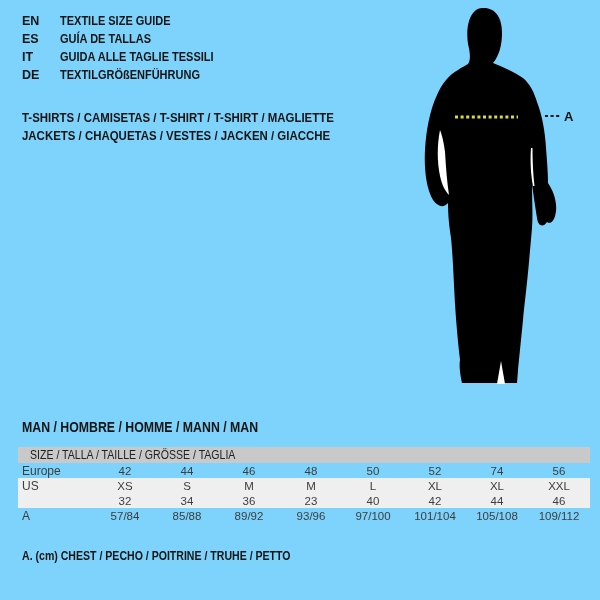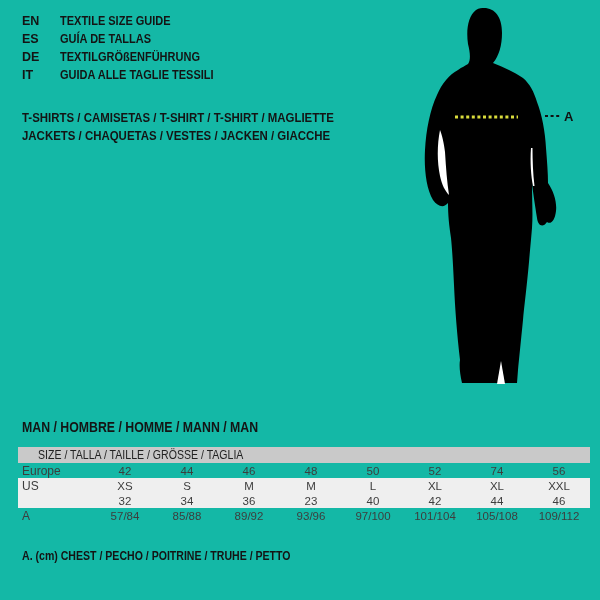--- a/index.html
+++ b/index.html
@@ -1,17 +1,17 @@
 <!DOCTYPE html>
 <html><head>
 <meta charset="utf-8">
 <style>
   html,body { margin:0; padding:0; background:#fff; }
   .canvas {
-    position:relative; width:600px; height:600px; background:#14b8a6;
+    position:relative; width:600px; height:600px; background:#7dd3fc;
     font-family:"Liberation Sans", sans-serif; color:#141414; overflow:hidden;
   }
   .cond { display:inline-block; transform:scaleX(0.88); transform-origin:0 50%; white-space:nowrap; }
 
   
   .lang-list { position:absolute; top:12px; left:22px; }
   .lang-row  { display:flex; height:18px; align-items:center;
                font-weight:bold; font-size:12.5px; letter-spacing:0; }
   .lang-code { width:38px; flex:0 0 38px; }
 
@@ -24,21 +24,21 @@
 
   
   .man-label { position:absolute; top:419px; left:22px; font-weight:bold; font-size:14px; }
 
   
   .size-table { position:absolute; top:447px; left:18px; width:572px;
                 border-collapse:collapse; table-layout:fixed;
                 font-size:11.5px; color:#3d3d3d; }
   .size-table td { padding:0; height:15px; text-align:center; vertical-align:middle; }
   .size-table tr.thead td { height:16px; background:#c9c9c9; text-align:left;
-                            padding-left:20px; color:#222; font-size:12px; }
+                            padding-left:12px; color:#222; font-size:12px; }
   .size-table td.lbl { text-align:left; padding-left:4px; font-size:12px; }
   .size-table tr.shade { background:#efefef;margin-left:44px; }
   .c-label { width:76px; }
 
   
   .footnote { position:absolute; top:549px; left:22px; font-weight:bold; font-size:12px; }
 </style>
 </head>
 <body>
 
@@ -47,26 +47,26 @@
   <div class="lang-list">
     <div class="lang-row">
       <span class="lang-code">EN</span>
       <span class="cond">TEXTILE SIZE GUIDE</span>
     </div>
     <div class="lang-row">
       <span class="lang-code">ES</span>
       <span class="cond">GUÍA DE TALLAS</span>
     </div>
     <div class="lang-row">
+      <span class="lang-code">IT</span>
+      <span class="cond">GUIDA ALLE TAGLIE TESSILI</span>
+    </div>
+    <div class="lang-row">
       <span class="lang-code">DE</span>
       <span class="cond">TEXTILGRÖßENFÜHRUNG</span>
-    </div>
-    <div class="lang-row">
-      <span class="lang-code">IT</span>
-      <span class="cond">GUIDA ALLE TAGLIE TESSILI</span>
     </div>
   </div>
 
   <div class="category">
     <div><span class="cond">T-SHIRTS / CAMISETAS / T-SHIRT / T-SHIRT / MAGLIETTE</span></div>
     <div><span class="cond">JACKETS / CHAQUETAS / VESTES / JACKEN / GIACCHE</span></div>
   </div>
 
   <div class="figure-wrap">
     <svg width="200" height="400" viewBox="0 0 200 400" xmlns="http://www.w3.org/2000/svg">

